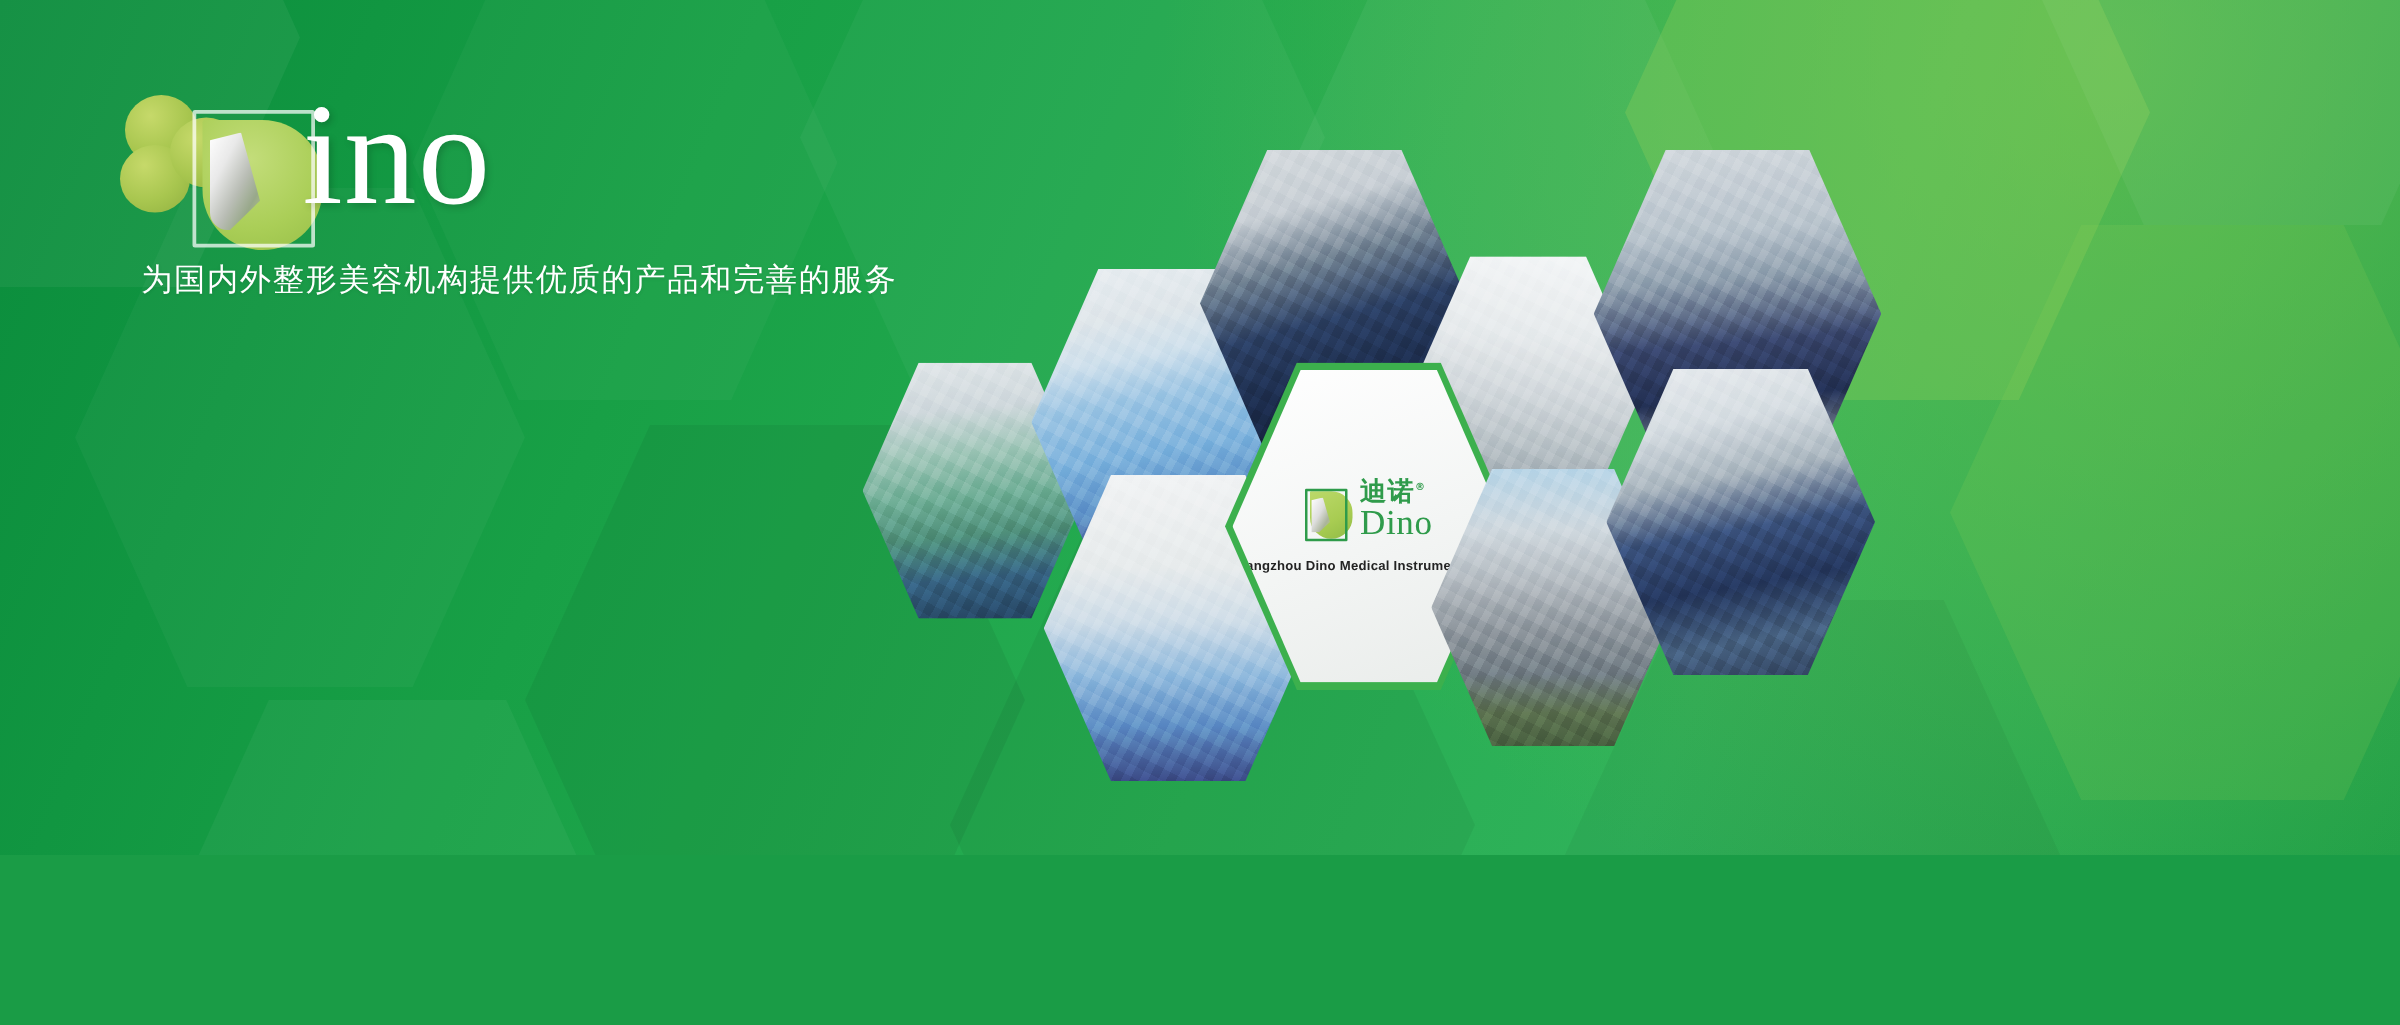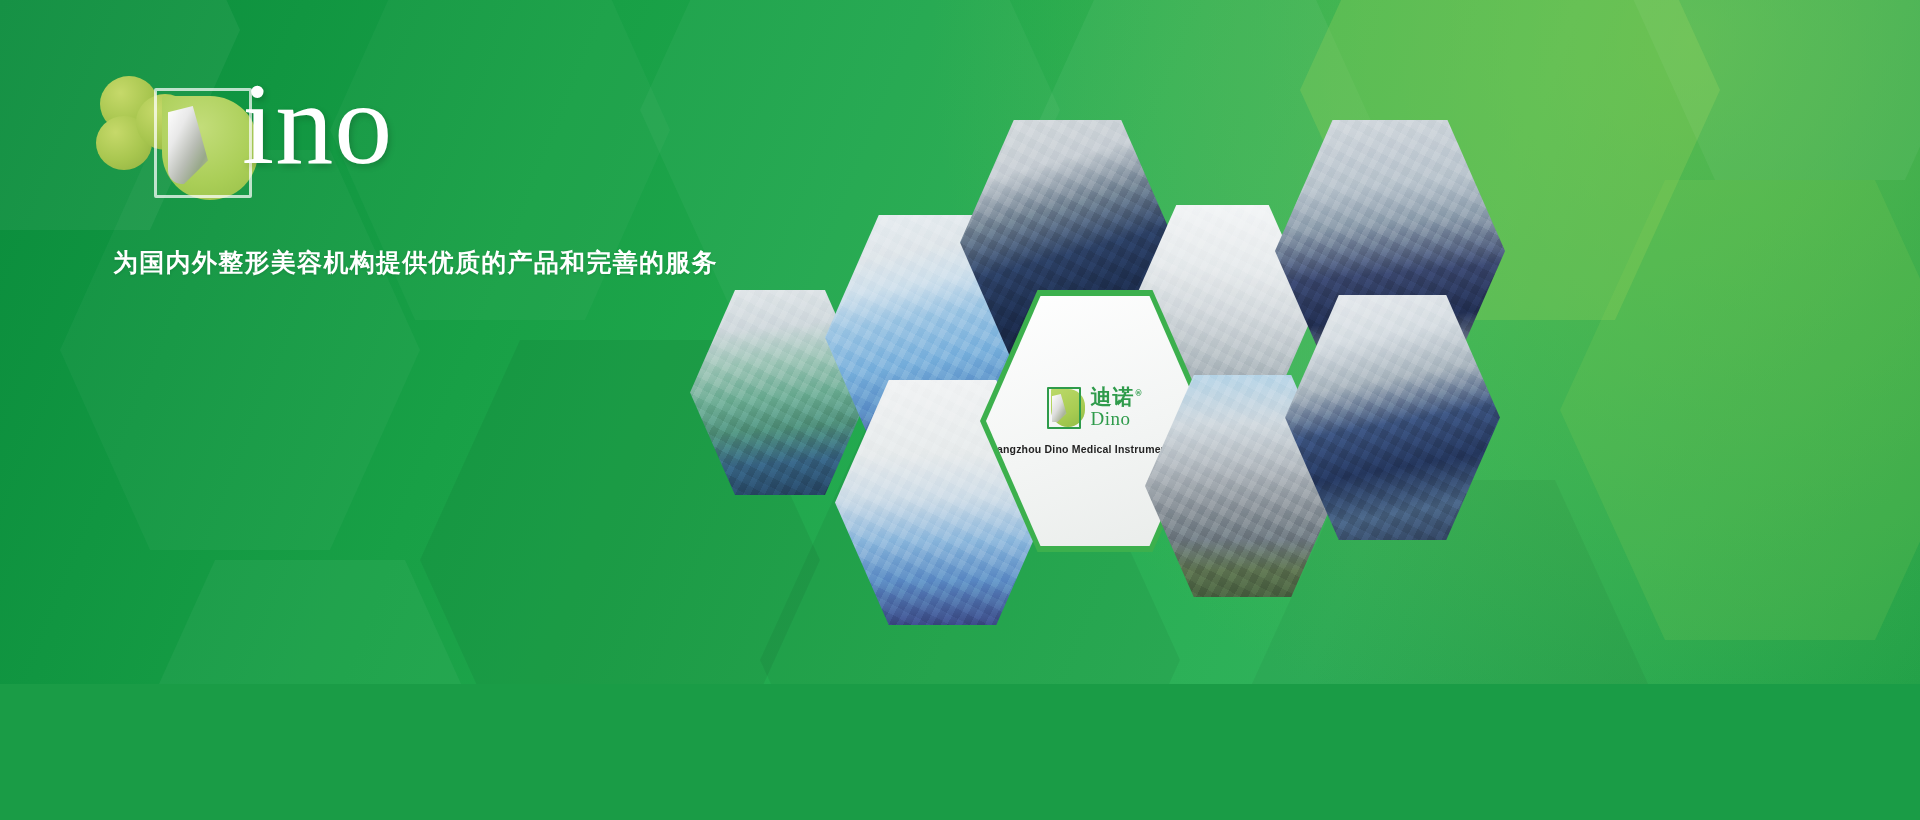--- a/index.html
+++ b/index.html
@@ -51,24 +51,23 @@
     position:absolute;left:150px;top:-6px;
     font-family:"Liberation Serif","DejaVu Serif",serif;
     font-size:116px;line-height:1;color:#ffffff;letter-spacing:1px;
     text-shadow:2px 3px 6px rgba(0,0,0,0.18);
   }
 
   
   .taglines{position:absolute;left:113px;top:212px;}
   .tagline{
     color:#ffffff;font-size:25px;line-height:1;
-    margin-bottom:29px;letter-spacing:1.3px;font-weight:700;
+    margin-bottom:29px;letter-spacing:1.3px;font-weight:400;
     text-shadow:0 1px 3px rgba(0,0,0,0.12);
     white-space:nowrap;
-    margin-top:38px;
   }
 
   
   .collage{position:absolute;left:660px;top:100px;width:1260px;height:560px;}
   .photohex{
     position:absolute;
     clip-path:polygon(25% 0%,75% 0%,100% 50%,75% 100%,25% 100%,0% 50%);
     overflow:hidden;
   }
   .photohex .inner{position:absolute;inset:0;}
@@ -105,41 +104,41 @@
     clip-path:polygon(25% 0%,75% 0%,100% 50%,75% 100%,25% 100%,0% 50%);
     background:#3cb04d;
     display:flex;align-items:center;justify-content:center;
   }
   .logohex .face{
     position:absolute;inset:6px;
     clip-path:polygon(25% 0%,75% 0%,100% 50%,75% 100%,25% 100%,0% 50%);
     background:linear-gradient(160deg,#ffffff 0%,#f3f5f4 55%,#e9ecea 100%);
     display:flex;flex-direction:column;align-items:center;justify-content:center;
   }
-  .chipmark{display:flex;align-items:flex-start;gap:6px;}
+  .chipmark{display:flex;align-items:flex-end;gap:6px;}
   .chip-d{position:relative;width:38px;height:42px;}
   .chip-d .cb{
     position:absolute;left:4px;top:2px;width:34px;height:38px;
     background:linear-gradient(150deg,#bcd96a 0%,#a8cc52 60%,#90bb45 100%);
     border-radius:1px 19px 19px 19px / 1px 19px 19px 19px;
   }
   .chip-d .cf{position:absolute;left:0;top:0;width:30px;height:38px;border:2px solid #2e9b4a;border-radius:1px;}
   .chip-d .cp{
     position:absolute;left:5px;top:7px;width:15px;height:28px;
     background:linear-gradient(120deg,#ffffff 0%,#dedede 45%,#aab49b 75%,#bcd273 100%);
     clip-path:polygon(0% 100%,0% 8%,62% 0%,100% 70%,40% 100%);
   }
   .cn-name{
     font-size:21px;font-weight:bold;color:#2f9b4b;letter-spacing:1px;
     font-family:"DejaVu Sans","Liberation Sans",sans-serif;line-height:1;
   }
   .cn-reg{font-size:8px;vertical-align:super;color:#2f9b4b;}
   .en-name{
     font-family:"Liberation Serif","DejaVu Serif",serif;
-    font-size:19px;color:#2f9b4b;line-height:1;margin-top:1px;letter-spacing:0.5px;
+    font-size:28px;color:#2f9b4b;line-height:1;margin-top:1px;letter-spacing:0.5px;
   }
   .co-caption{
     margin-top:14px;font-size:10.5px;font-weight:bold;color:#232323;
     letter-spacing:0.2px;white-space:nowrap;
   }
 </style>
 </head>
 <body>
 
 <div class="banner">

